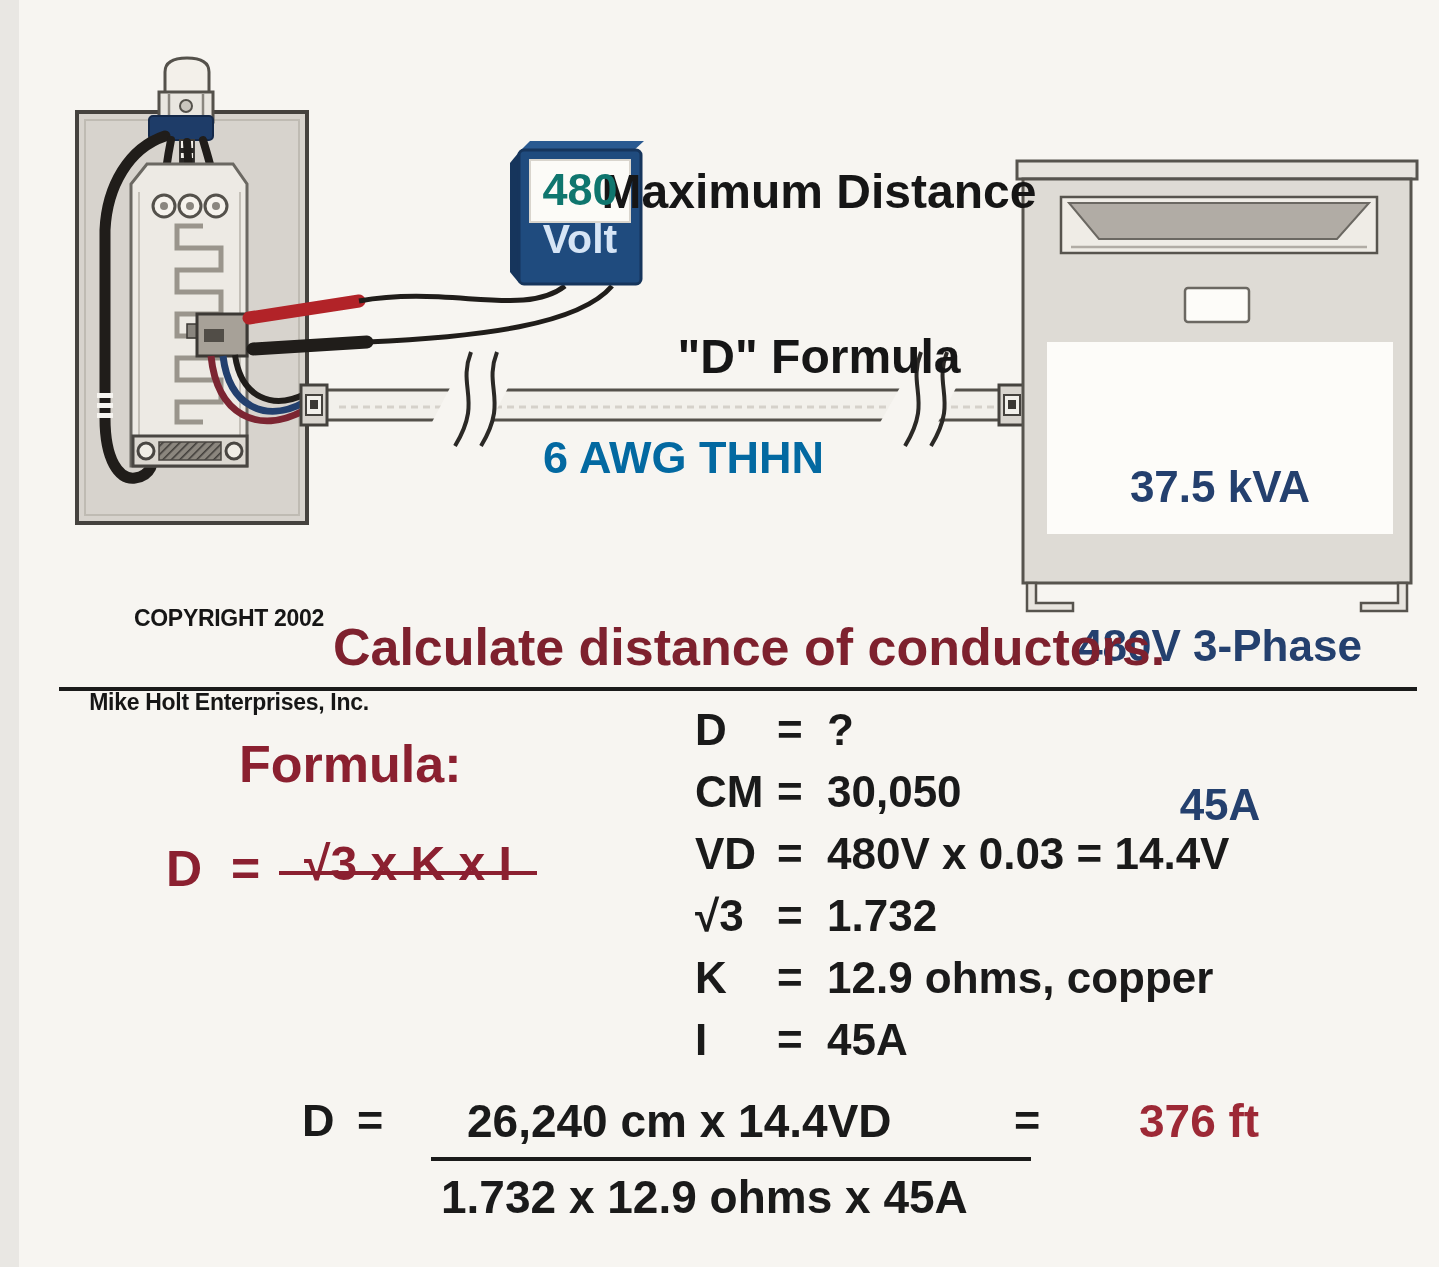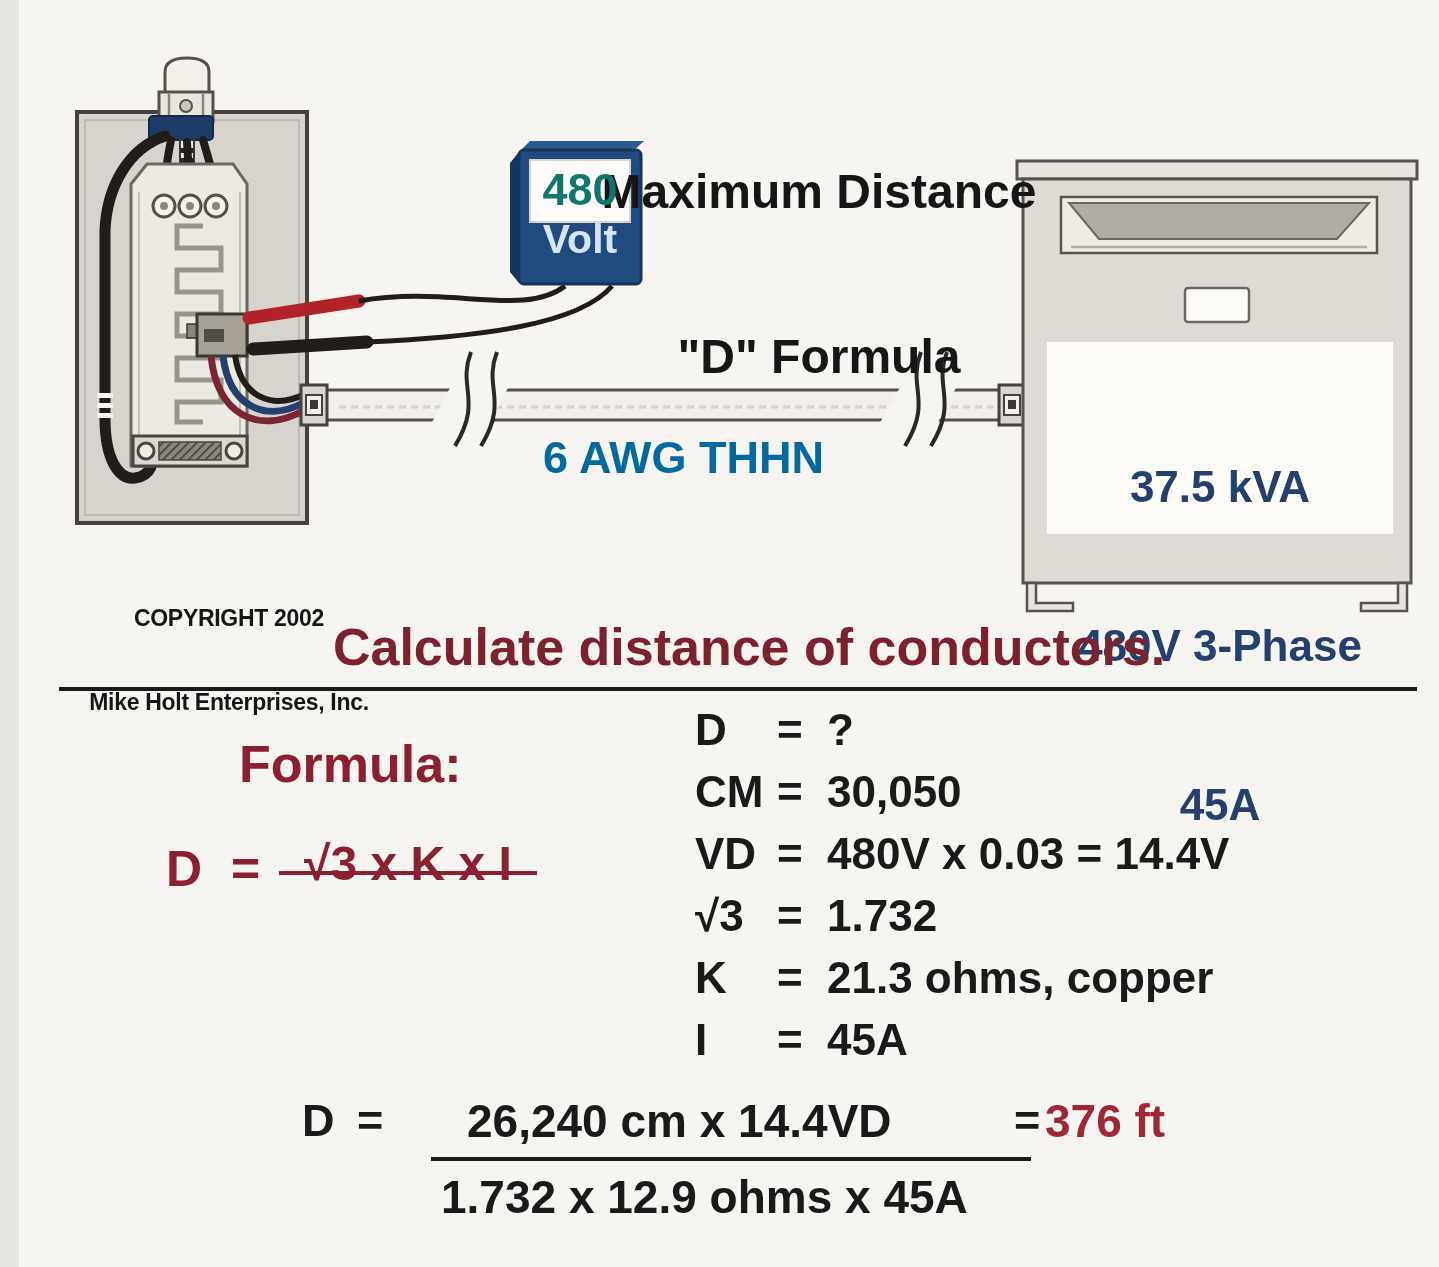--- a/index.html
+++ b/index.html
@@ -46,21 +46,21 @@
   .vsym       { width:82px; }
   .veq        { width:50px; }
 
   .s-lhs      { left:283px;  top:1095px; font-size:45px; color:#1a1a1a; }
   .s-eq       { left:338px;  top:1095px; font-size:45px; color:#1a1a1a; }
   .s-num      { left:448px;  top:1094px; font-size:46px; color:#1a1a1a; }
   .s-bar      { position:absolute; left:412px; top:1157px; width:600px; height:4px;
                 background:#1b1b1b; }
   .s-den      { left:422px;  top:1170px; font-size:46px; color:#1a1a1a; }
   .s-eq2      { left:995px;  top:1095px; font-size:45px; color:#1a1a1a; }
-  .s-result   { left:1026px; top:1094px; font-size:46px; color:#9d2936; }
+  .s-result   { left:1120px; top:1094px; font-size:46px; color:#9d2936; }
 </style>
 </head>
 <body>
 
 <div class="page">
 
   <svg class="art" width="1439" height="660" viewBox="0 0 1439 660">
     <defs>
       <pattern id="hatch" width="6" height="6" patternUnits="userSpaceOnUse" patternTransform="rotate(45)">
         <rect width="6" height="6" fill="#8b867e"></rect>
@@ -216,21 +216,21 @@
       <span class="vval">480V x 0.03 = 14.4V</span>
     </div>
     <div class="vrow">
       <span class="vsym">√3</span>
       <span class="veq">=</span>
       <span class="vval">1.732</span>
     </div>
     <div class="vrow">
       <span class="vsym">K</span>
       <span class="veq">=</span>
-      <span class="vval">21.3 ohms, copper</span>
+      <span class="vval">12.9 ohms, copper</span>
     </div>
     <div class="vrow">
       <span class="vsym">I</span>
       <span class="veq">=</span>
       <span class="vval">45A</span>
     </div>
   </div>
 
   <div class="t s-lhs">D</div>
   <div class="t s-eq">=</div>

